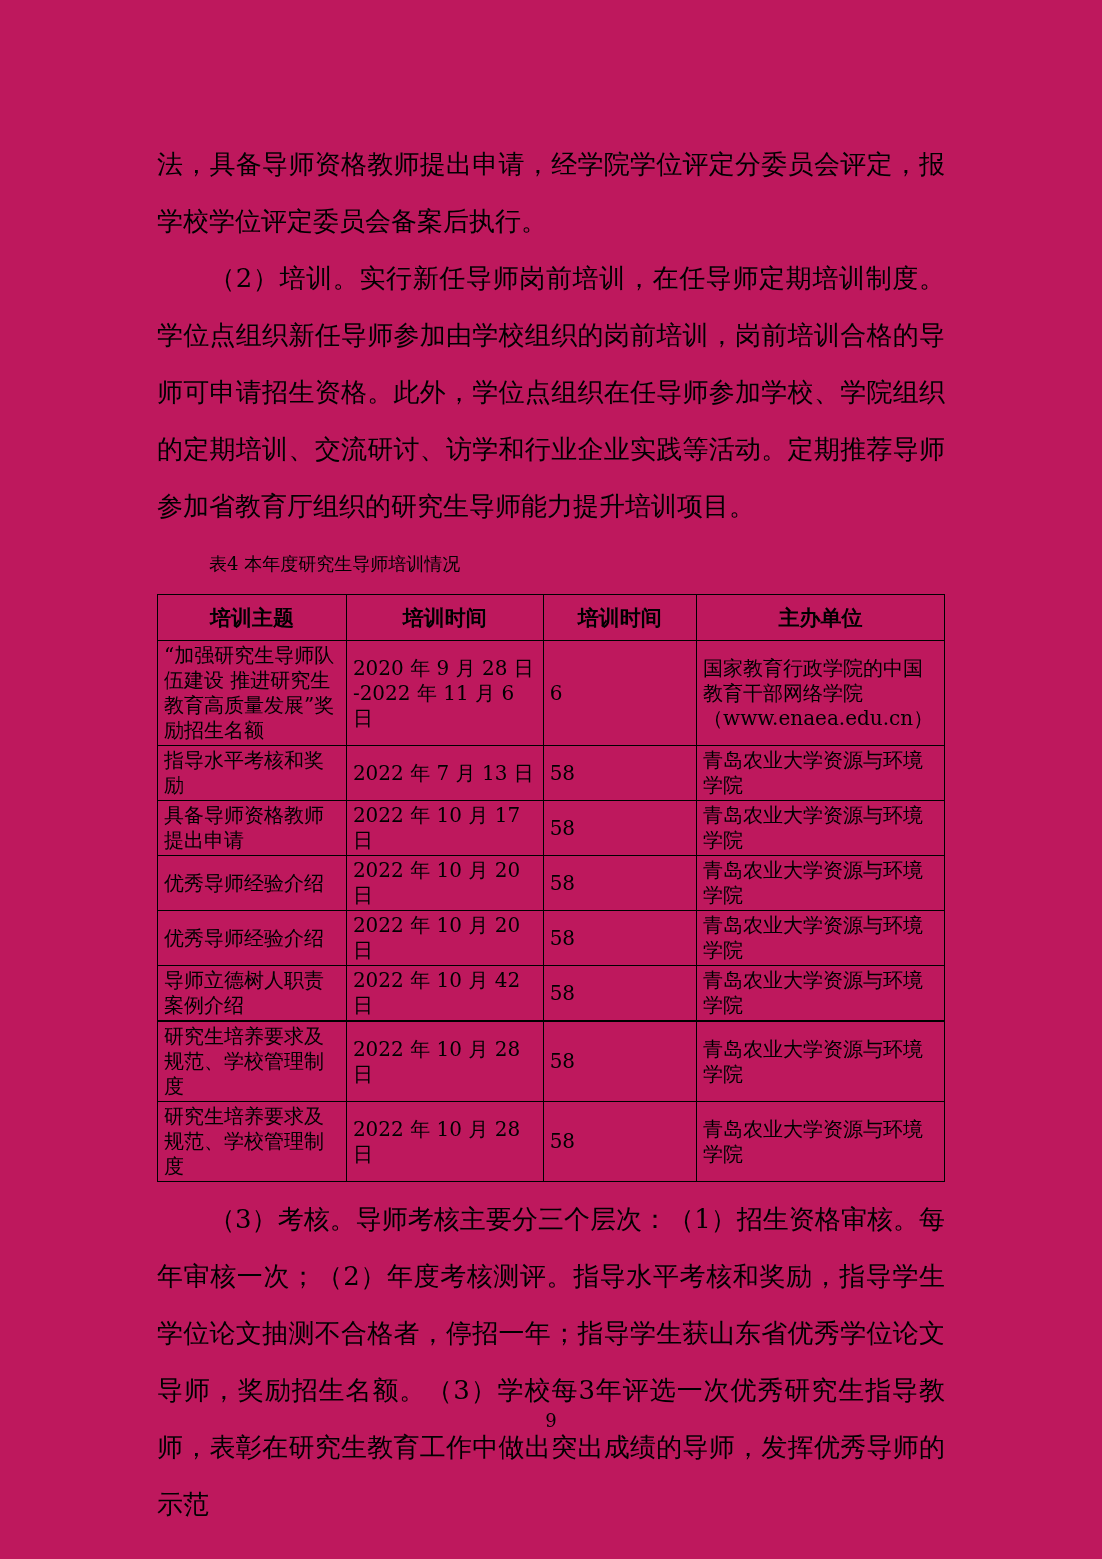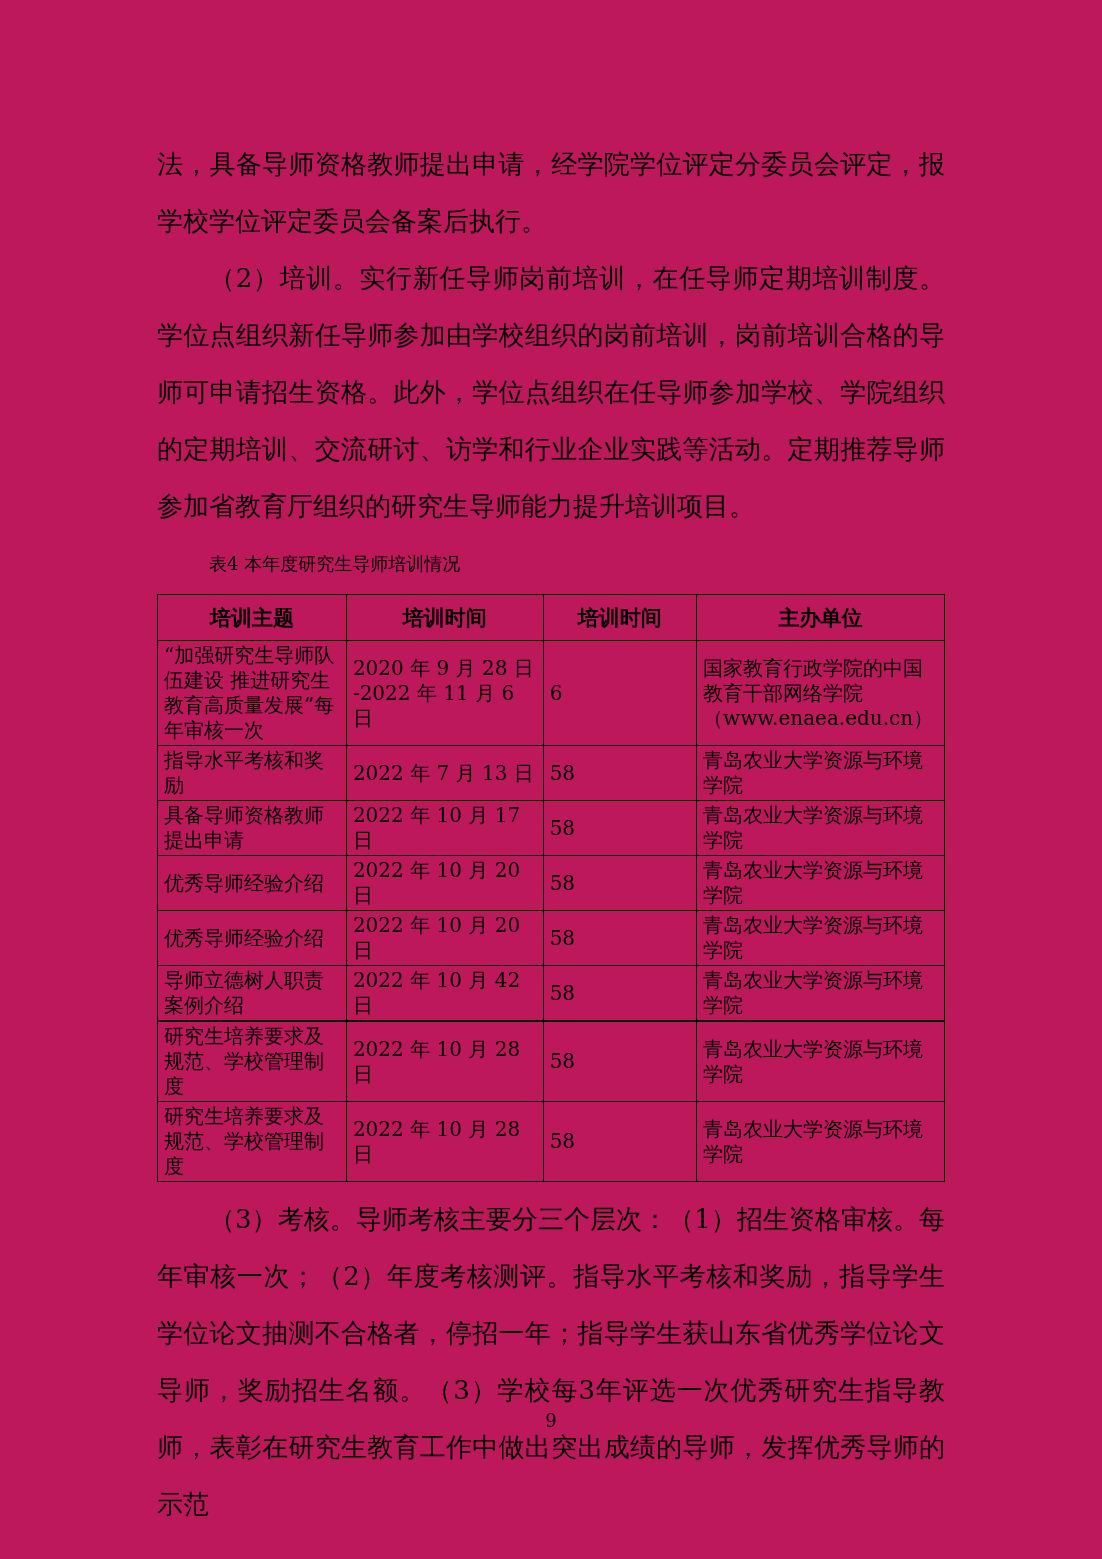--- a/index.html
+++ b/index.html
@@ -86,21 +86,21 @@
       <thead>
           <tr>
             <th>培训主题</th>
             <th>培训时间</th>
             <th>培训时间</th>
             <th>主办单位</th>
           </tr>
         </thead>
       <tbody>
           <tr>
-            <td>“加强研究生导师队伍建设 推进研究生教育高质量发展”每年审核一次</td>
+            <td>“加强研究生导师队伍建设 推进研究生教育高质量发展”奖励招生名额</td>
             <td>2020 年 9 月 28 日
 -2022 年 11 月 6 日</td>
             <td>6</td>
             <td>国家教育行政学院的中国教育干部网络学院（www.enaea.edu.cn）</td>
           </tr>
           <tr>
             <td>指导水平考核和奖励</td>
             <td>2022 年 7 月 13 日</td>
             <td>58</td>
             <td>青岛农业大学资源与环境学院</td>

